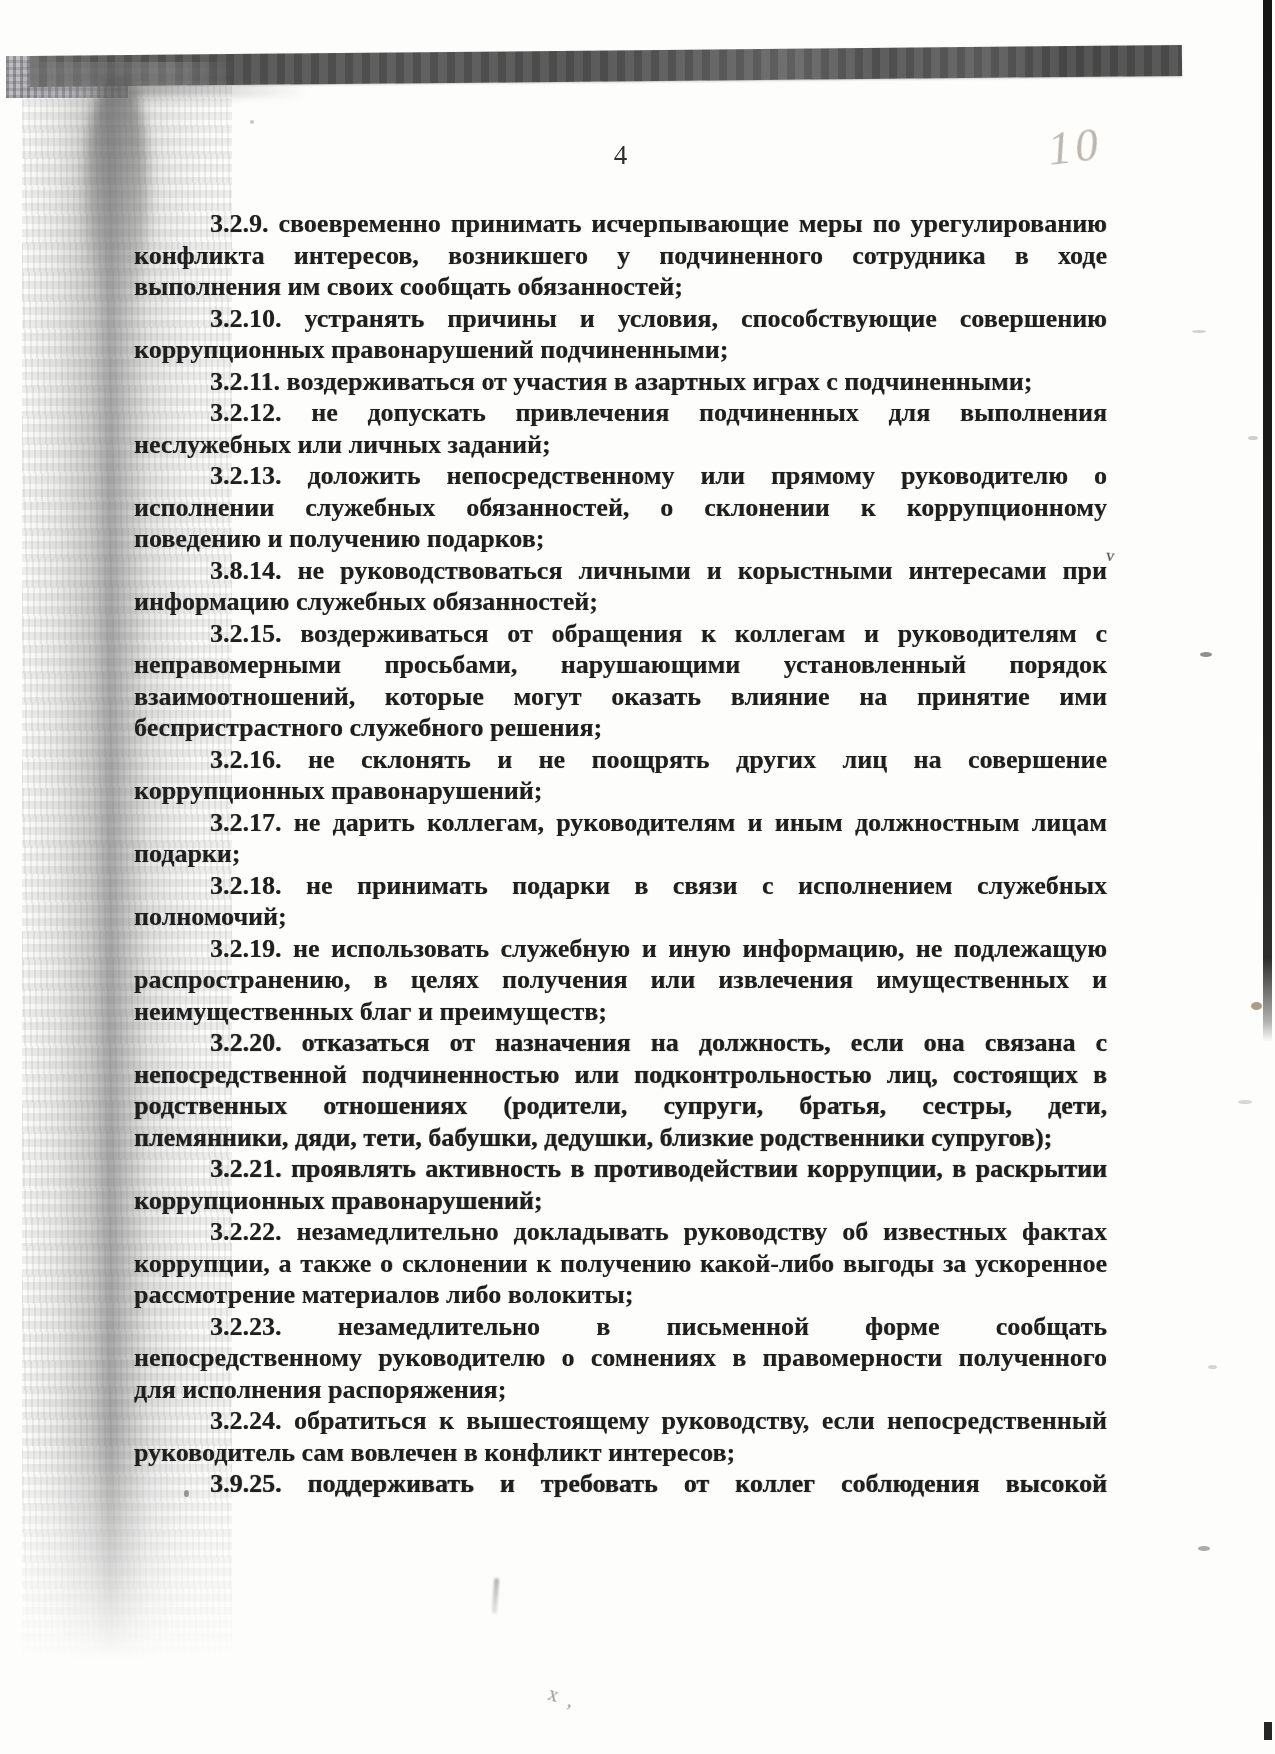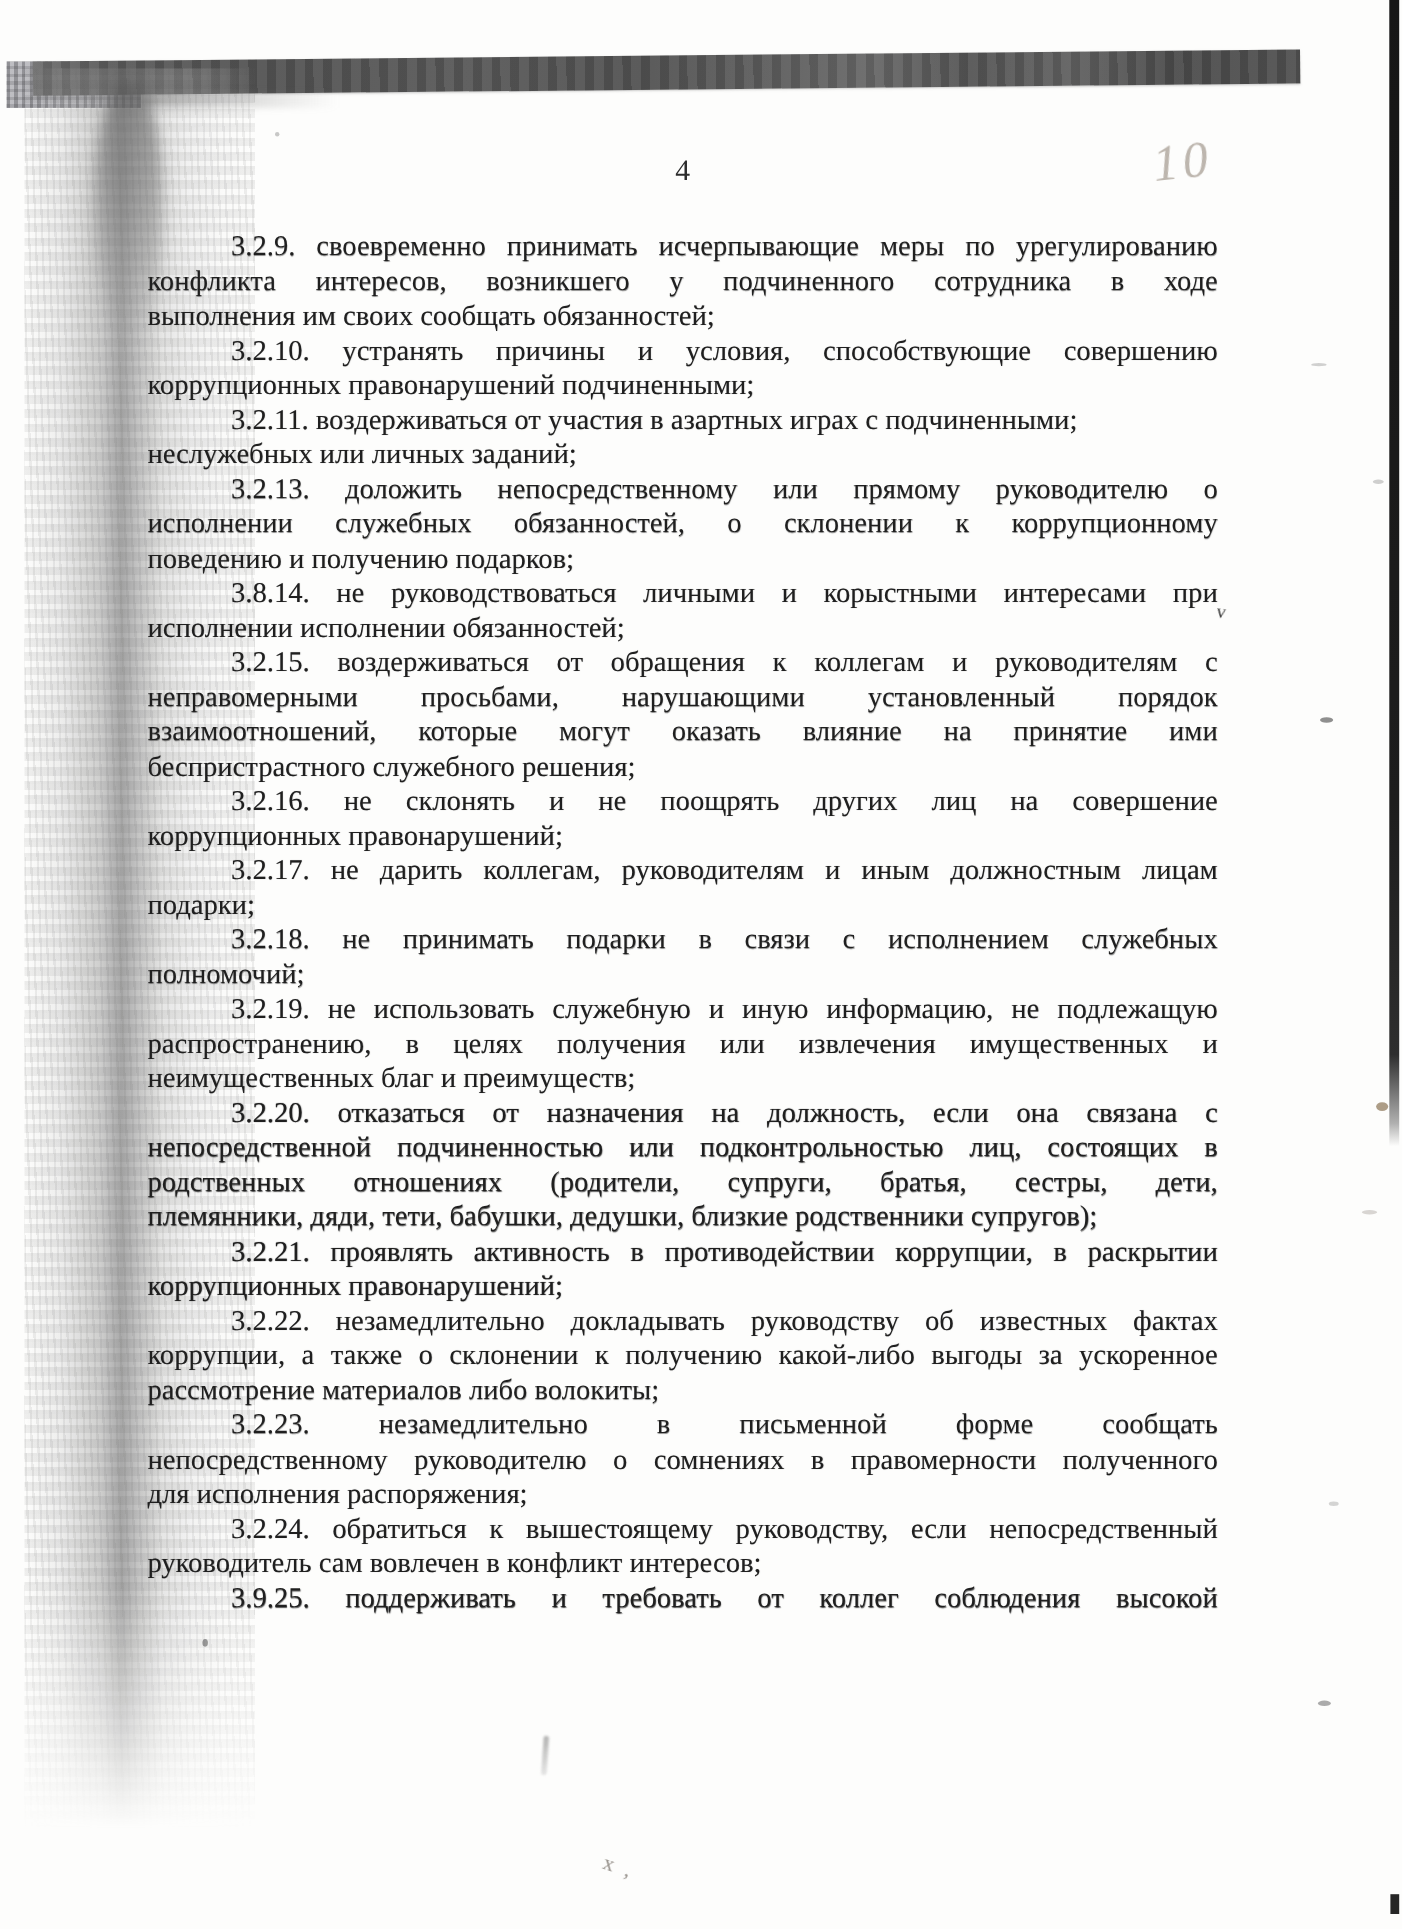--- a/index.html
+++ b/index.html
@@ -72,21 +72,21 @@
     font-size:46px;color:#bdb6ae;letter-spacing:4px;
     transform:rotate(-6deg);filter:blur(.6px);
     font-style:italic;
   }
   .text-block{
     position:absolute;left:134px;top:208px;width:973px;
     font-size:26px;line-height:31.5px;color:#1f1f1f;
     filter:blur(.35px);
     text-shadow:.3px .3px .7px rgba(35,35,35,.5);
   }
-  .ln{text-align:justify;text-align-last:justify;}
+  .ln{text-align:justify;text-align-last:justify;font-weight:bold;}
   .ln.last{text-align-last:left;}
   .ln.ind{text-indent:76px;}
   .para.dense .ln{text-shadow:.4px .4px 1px rgba(25,25,25,.75);}
   
   .speck{position:absolute;border-radius:50%;}
   .stroke-mark{
     position:absolute;left:493px;top:1578px;width:5px;height:36px;
     background:linear-gradient(to bottom, rgba(120,120,120,.55), rgba(160,160,160,.25));
     border-radius:3px;filter:blur(1px);transform:rotate(4deg);
   }
@@ -126,32 +126,33 @@
     <div class="para">
       <div class="ln ind">3.2.10. устранять причины и условия, способствующие совершению</div>
       <div class="ln last">коррупционных правонарушений подчиненными;</div>
     </div>
 
     <div class="para">
       <div class="ln ind last">3.2.11. воздерживаться от участия в азартных играх с подчиненными;</div>
     </div>
 
     <div class="para">
+      <div class="ln ind">3.2.12. не допускать привлечения подчиненных для выполнения</div>
       <div class="ln last">неслужебных или личных заданий;</div>
     </div>
 
     <div class="para">
       <div class="ln ind">3.2.13. доложить непосредственному или прямому руководителю о</div>
       <div class="ln">исполнении служебных обязанностей, о склонении к коррупционному</div>
       <div class="ln last">поведению и получению подарков;</div>
     </div>
 
     <div class="para">
       <div class="ln ind">3.8.14. не руководствоваться личными и корыстными интересами при</div>
-      <div class="ln last">исполнении исполнении обязанностей;</div>
+      <div class="ln last">информацию служебных обязанностей;</div>
     </div>
 
     <div class="para">
       <div class="ln ind">3.2.15. воздерживаться от обращения к коллегам и руководителям с</div>
       <div class="ln">неправомерными просьбами, нарушающими установленный порядок</div>
       <div class="ln">взаимоотношений, которые могут оказать влияние на принятие ими</div>
       <div class="ln last">беспристрастного служебного решения;</div>
     </div>
 
     <div class="para">

